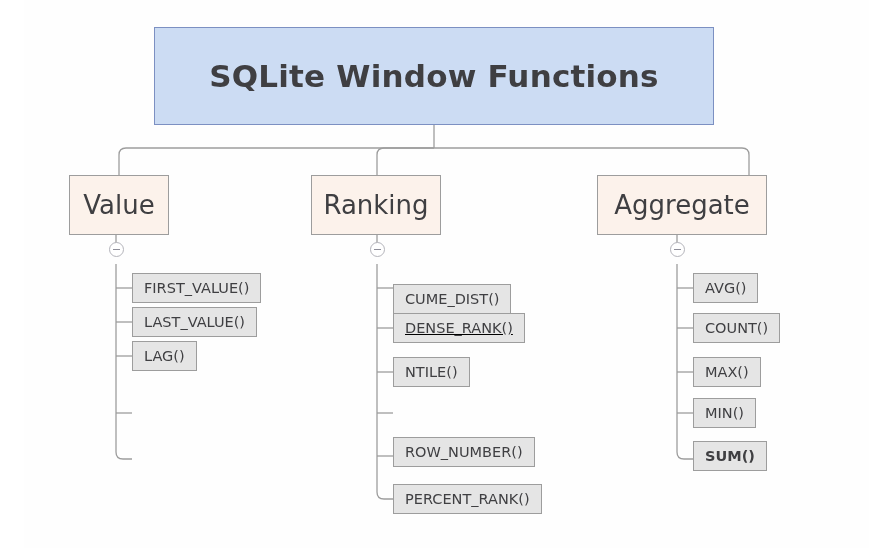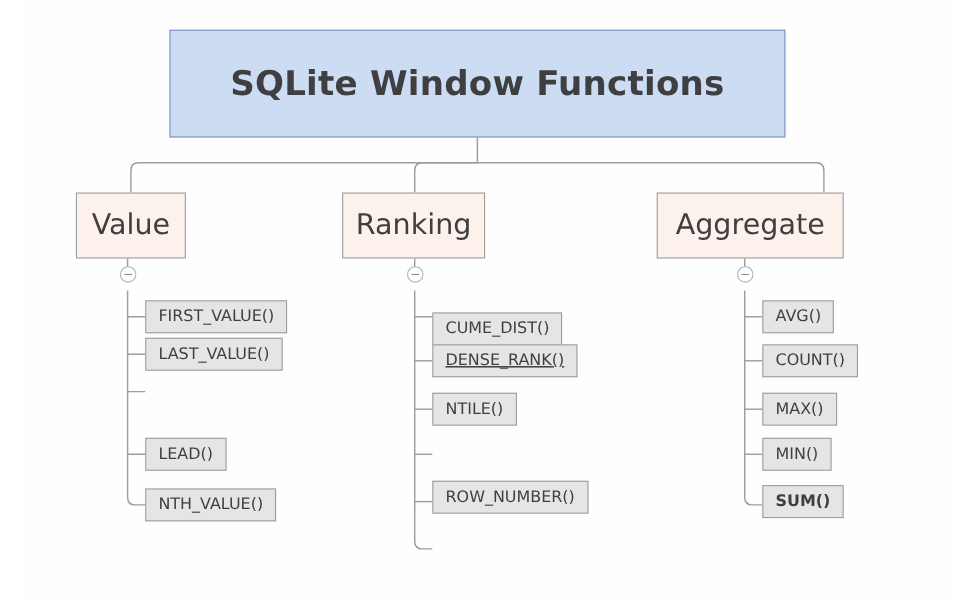--- a/index.html
+++ b/index.html
@@ -154,25 +154,22 @@
   <div class="toggle" style="left:85px; top:242px;">
     <span class="minus"></span>
   </div>
 
   <div class="node leaf-node" style="left:108px; top:273px;">
     <span class="label">FIRST_VALUE()</span>
   </div>
   <div class="node leaf-node" style="left:108px; top:307px;">
     <span class="label">LAST_VALUE()</span>
   </div>
-  <div class="node leaf-node" style="left:108px; top:398px;">
-    <span class="label">LEAD()</span>
-  </div>
-  <div class="node leaf-node" style="left:108px; top:444px;">
-    <span class="label">NTH_VALUE()</span>
+  <div class="node leaf-node" style="left:108px; top:341px;">
+    <span class="label">LAG()</span>
   </div>
 
   <div class="node branch-node branch-ranking">
     <span class="label">Ranking</span>
   </div>
   <div class="toggle" style="left:346px; top:242px;">
     <span class="minus"></span>
   </div>
 
   <div class="node leaf-node" style="left:369px; top:284px;">
@@ -180,20 +177,23 @@
   </div>
   <div class="node leaf-node" style="left:369px; top:313px;text-decoration:underline;">
     <span class="label">DENSE_RANK()</span>
   </div>
   <div class="node leaf-node" style="left:369px; top:357px;">
     <span class="label">NTILE()</span>
   </div>
   <div class="node leaf-node" style="left:369px; top:437px;">
     <span class="label">ROW_NUMBER()</span>
   </div>
+  <div class="node leaf-node" style="left:369px; top:484px;">
+    <span class="label">PERCENT_RANK()</span>
+  </div>
 
   <div class="node branch-node branch-aggregate">
     <span class="label">Aggregate</span>
   </div>
   <div class="toggle" style="left:646px; top:242px;">
     <span class="minus"></span>
   </div>
 
   <div class="node leaf-node" style="left:669px; top:273px;">
     <span class="label">AVG()</span>

